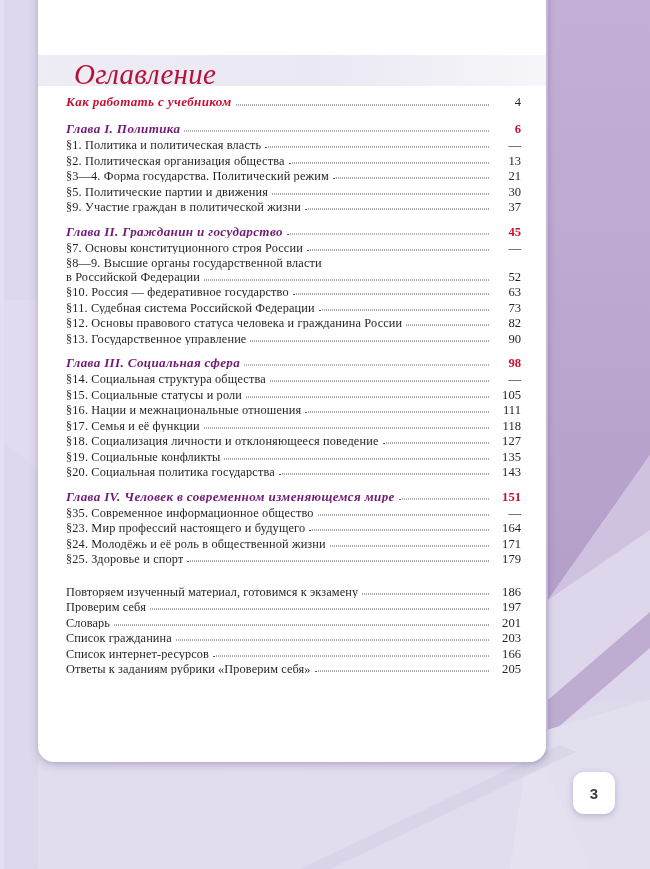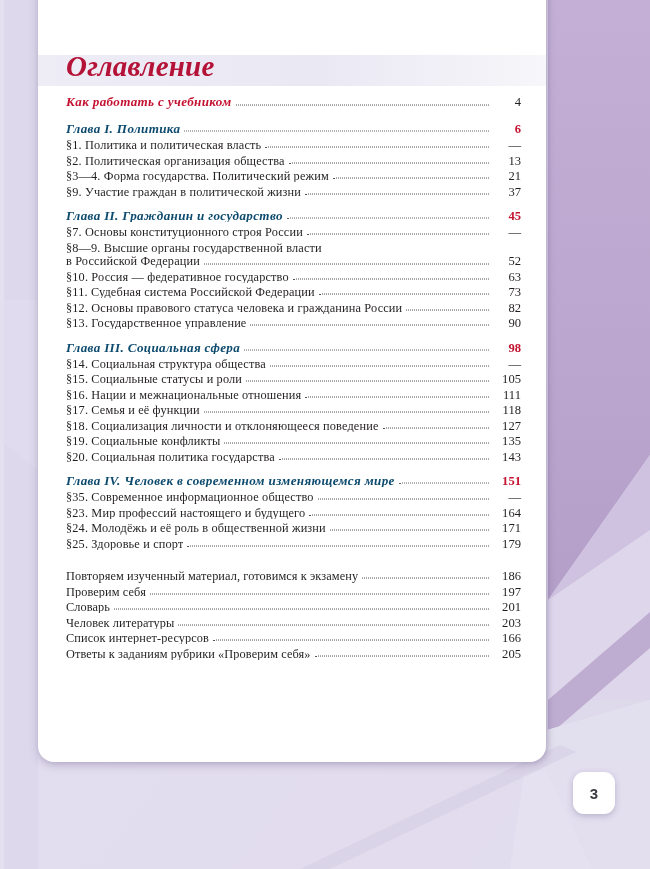--- a/index.html
+++ b/index.html
@@ -49,24 +49,24 @@
     left: 0;
     top: 69px;
     width: 508px;
     height: 31px;
     background: linear-gradient(to right, #eeecf5 0%, #eae8f3 55%, #f7f6fa 100%);
   }
   .doc-title {
     position: absolute;
     left: 28px;
     top: 64px;
-    margin: 0;
+    margin: 8px;
     font-size: 29px;
     font-style: italic;
-    font-weight: 700;
+    font-weight: 400;
     color: #b51238;
     letter-spacing: 0.2px;
     font-family: "Liberation Serif", "DejaVu Serif", serif;
   }
 
   
   .toc {
     position: absolute;
     left: 28px;
     top: 108px;
@@ -102,21 +102,21 @@
     font-size: 12.6px;
     color: #231f20;
   }
 
   
   .row.chapter {
     padding-top: 6.5px;
     padding-bottom: 2.2px;
   }
   .row.chapter .label {
-    color: #0c4a6e;
+    color: #701a75;
     font-weight: 700;
     font-style: italic;
     font-size: 13.1px;
     letter-spacing: 0.35px;
   }
   .row.chapter .leader {
     border-bottom-color: #6b6663;
   }
   .row.chapter .pageno {
     color: #c41230;
@@ -249,20 +249,25 @@
         <span class="label">§2. Политическая организация общества</span>
         <span class="leader"></span>
         <span class="pageno">13</span>
       </div>
       <div class="row section">
         <span class="label">§3—4. Форма государства. Политический режим</span>
         <span class="leader"></span>
         <span class="pageno">21</span>
       </div>
       <div class="row section">
+        <span class="label">§5. Политические партии и движения</span>
+        <span class="leader"></span>
+        <span class="pageno">30</span>
+      </div>
+      <div class="row section">
         <span class="label">§9. Участие граждан в политической жизни</span>
         <span class="leader"></span>
         <span class="pageno">37</span>
       </div>
 
       <div class="chapter-gap"></div>
       <div class="row chapter">
         <span class="label">Глава II. Гражданин и государство</span>
         <span class="leader"></span>
         <span class="pageno">45</span>
@@ -384,21 +389,21 @@
           <span class="label">Проверим себя</span>
           <span class="leader"></span>
           <span class="pageno">197</span>
         </div>
         <div class="row">
           <span class="label">Словарь</span>
           <span class="leader"></span>
           <span class="pageno">201</span>
         </div>
         <div class="row">
-          <span class="label">Человек литературы</span>
+          <span class="label">Список гражданина</span>
           <span class="leader"></span>
           <span class="pageno">203</span>
         </div>
         <div class="row">
           <span class="label">Список интернет-ресурсов</span>
           <span class="leader"></span>
           <span class="pageno">166</span>
         </div>
         <div class="row">
           <span class="label">Ответы к заданиям рубрики «Проверим себя»</span>

